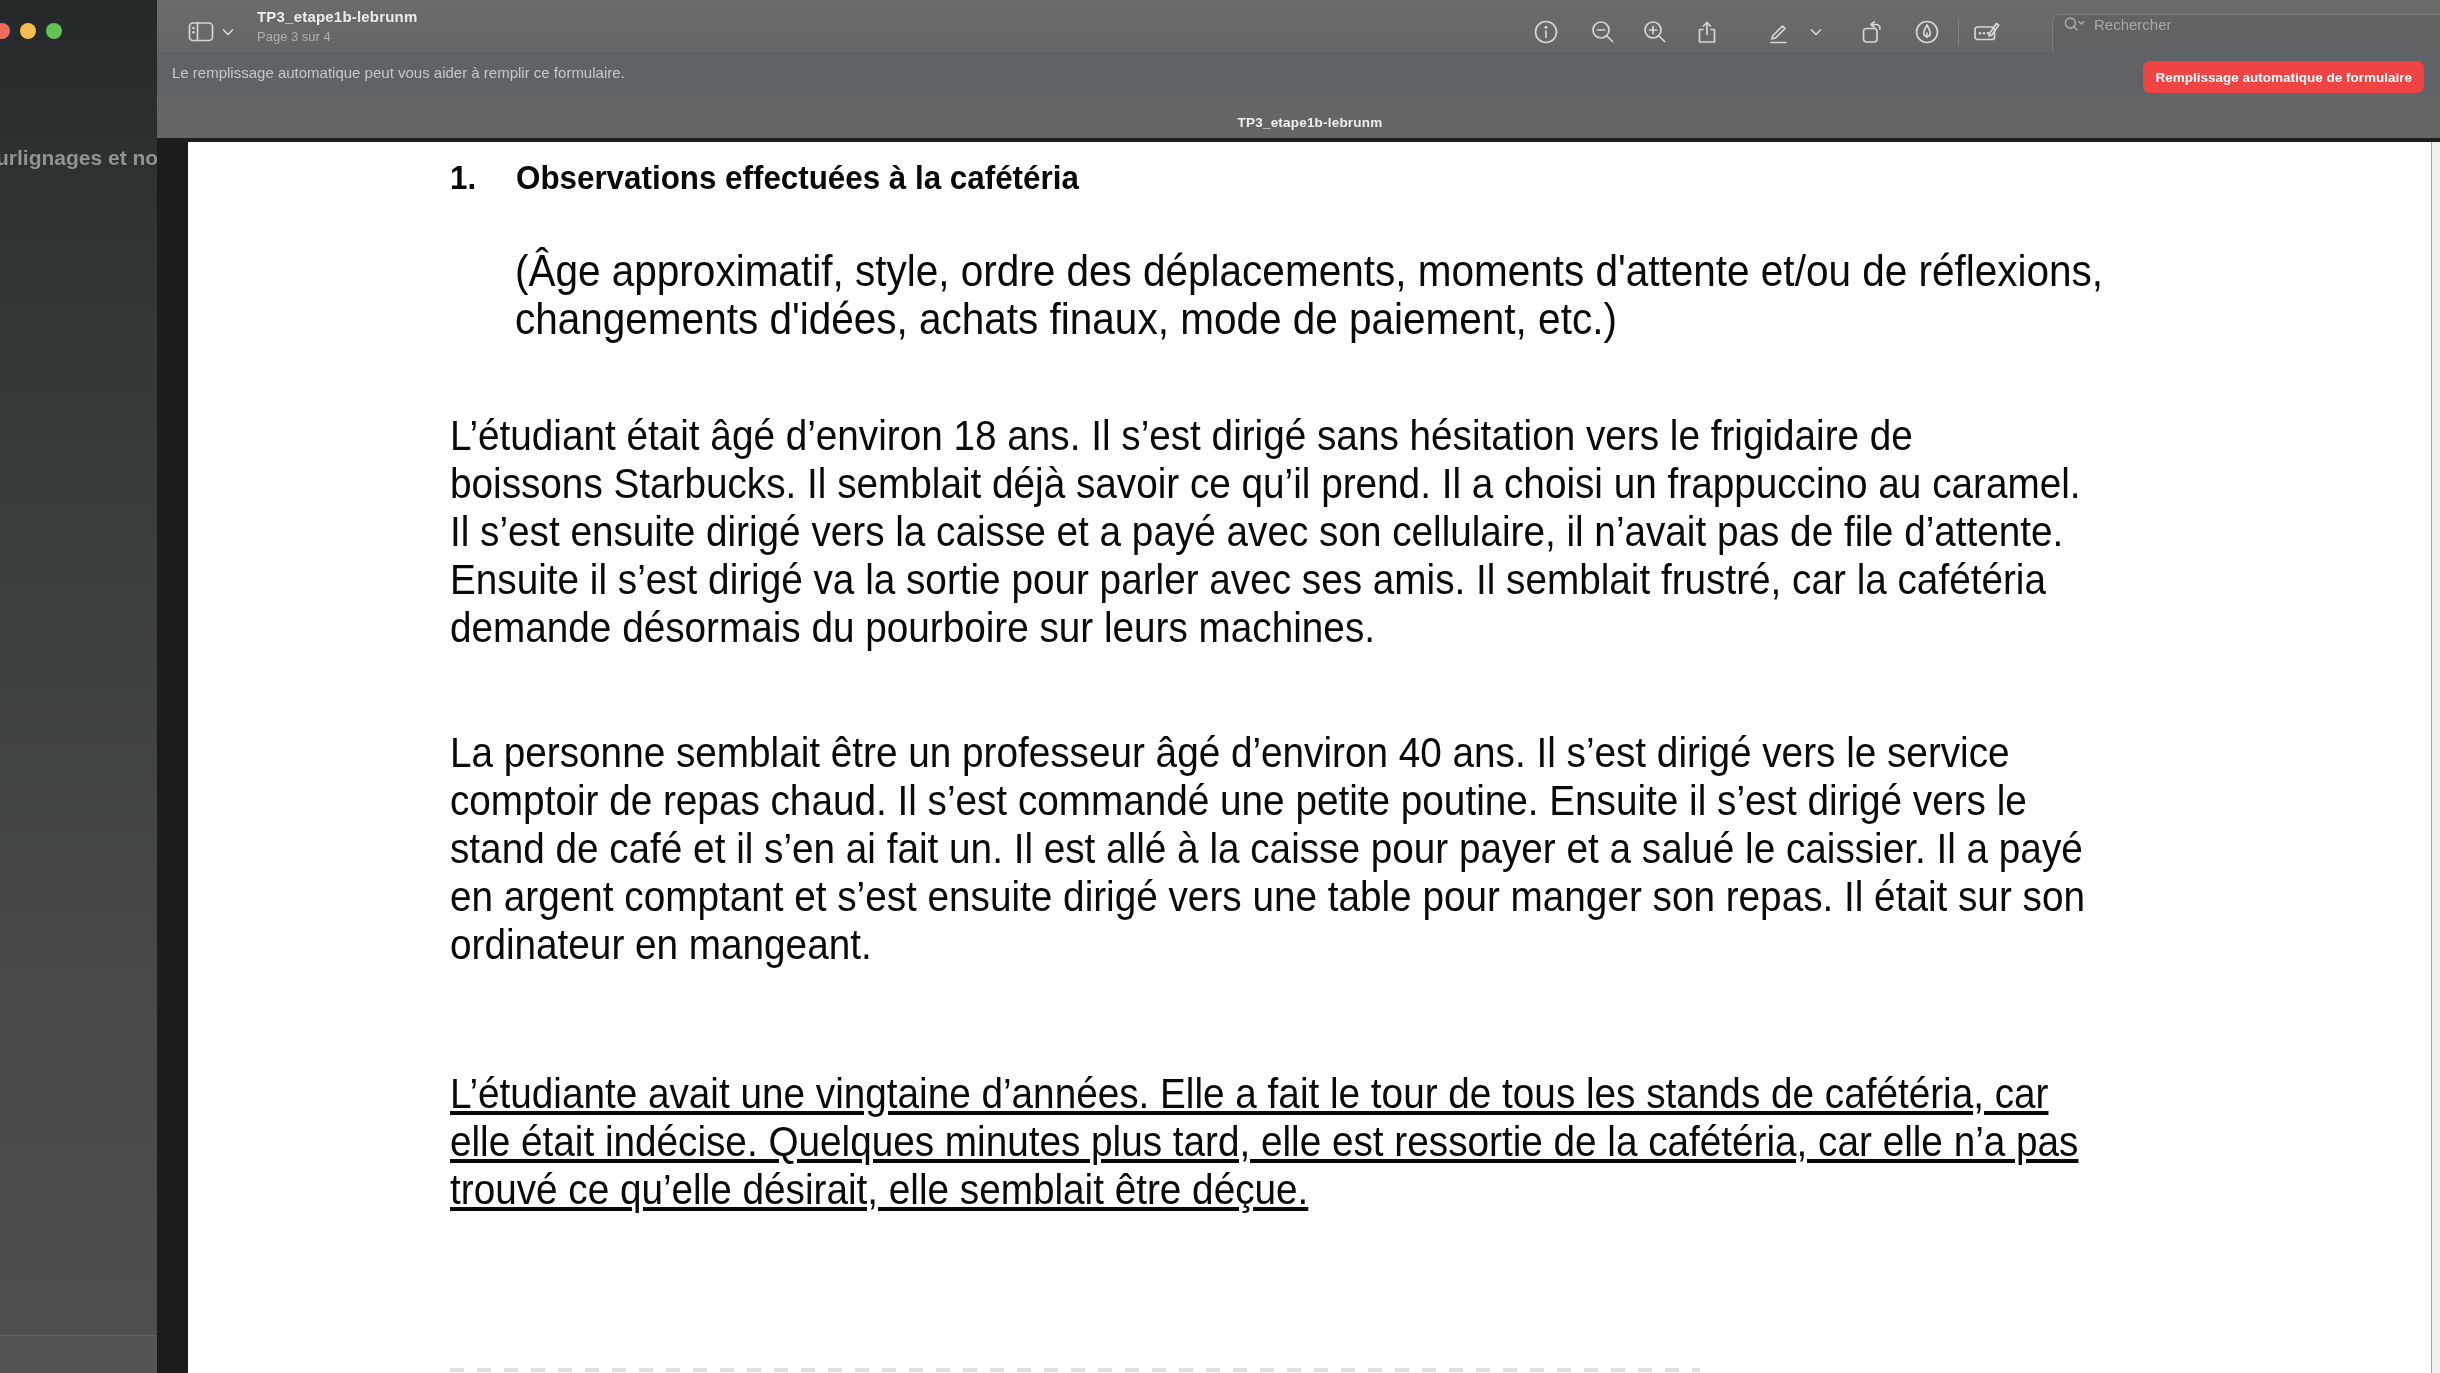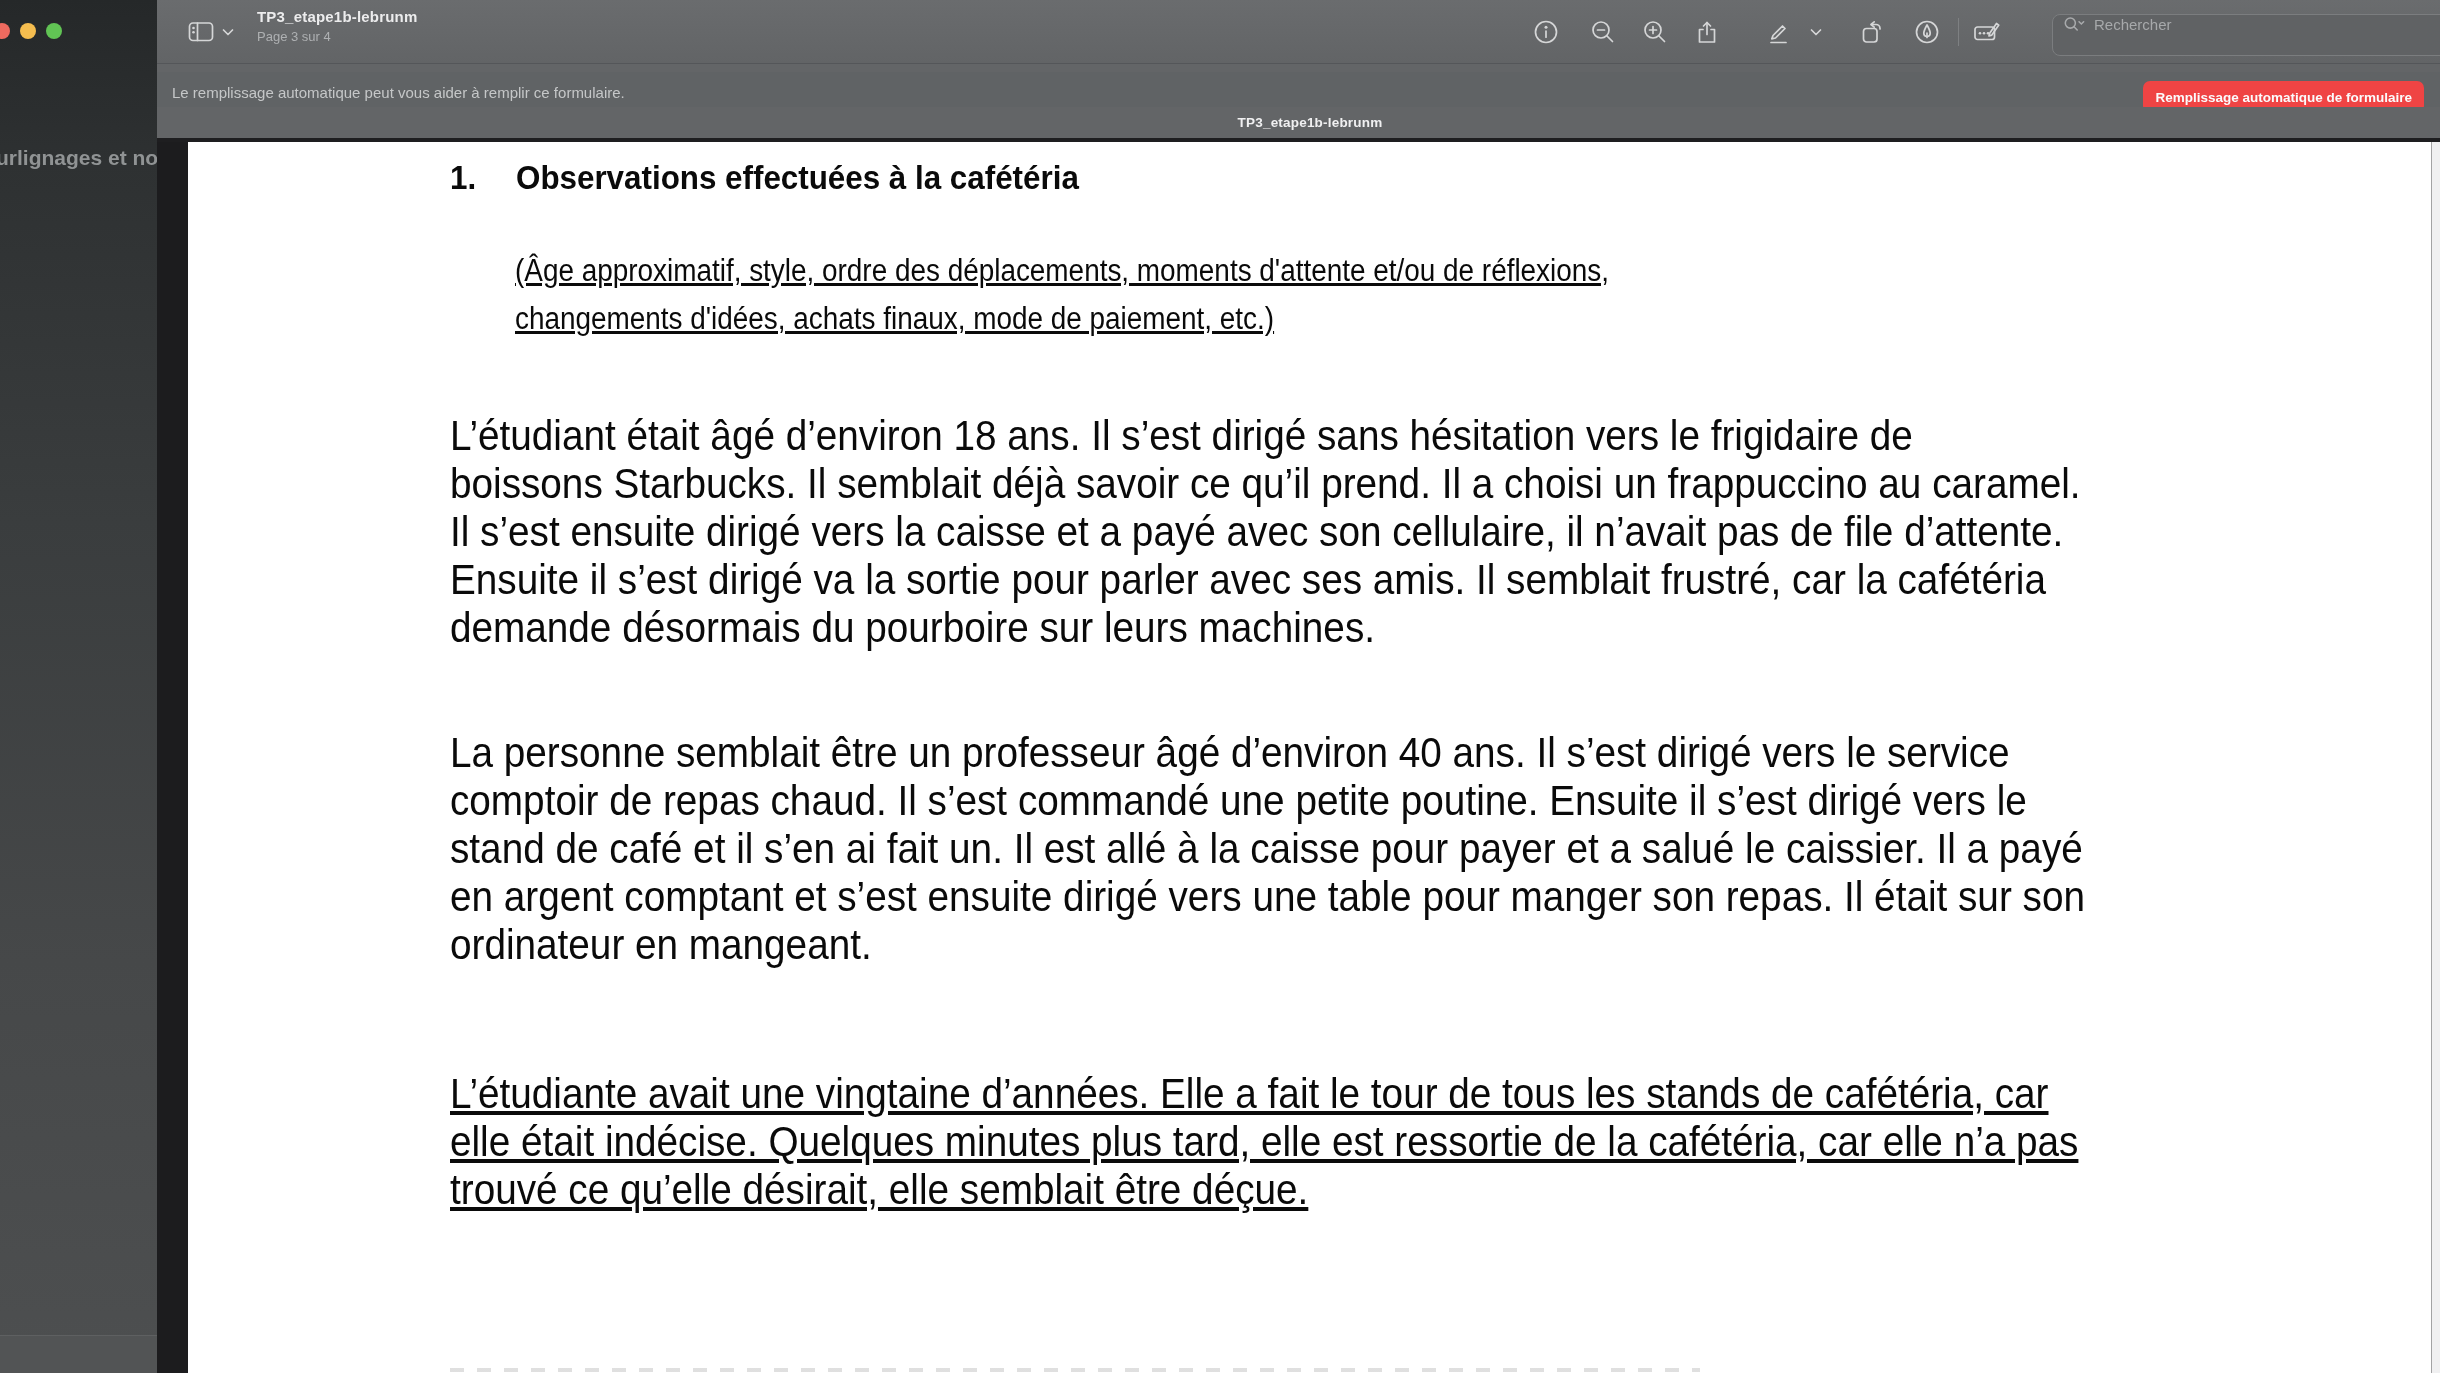--- a/index.html
+++ b/index.html
@@ -29,21 +29,21 @@
   .tb-subtitle{font-size:13px;color:#aeb0b2;margin-top:6px;}
   .tb-divider{position:absolute;left:1801px;top:18px;width:1px;height:28px;background:#7e8082;}
   .searchbox{position:absolute;left:1873px;top:14px;width:396px;height:42px;box-sizing:border-box;
     background:#606264;border:1px solid #7b7d7f;border-radius:8px;display:flex;align-items:flex-start;padding:0 10px;margin-left:22px;}
   .searchbox svg{stroke:#a8aaac;fill:none;stroke-width:1.7;stroke-linecap:round;flex:0 0 auto;}
   .searchbox input{background:transparent;border:none;outline:none;margin-left:7px;width:100%;
     font-size:15px;color:#e8e8e8;font-family:"Liberation Sans",sans-serif;}
   .searchbox input::placeholder{color:#a7a9ab;opacity:1;}
 
   
-  .banner{position:absolute;left:157px;top:72px;width:2283px;height:43px;background:#606365;}
+  .banner{position:absolute;left:157px;top:52px;width:2283px;height:43px;background:#606365;}
   .banner-msg{position:absolute;left:15px;top:12px;font-size:15px;color:#c5c7c8;}
   .banner-btn{position:absolute;right:16px;top:9px;height:32px;padding:6px 12px;border:none;border-radius:7px;
     background:#ef4444;color:#fbfbfc;font-size:13.5px;font-weight:bold;font-family:"Liberation Sans",sans-serif;
     display:flex;align-items:center;}
 
   
   .content-header{position:absolute;left:157px;top:107px;width:2283px;height:31px;background:#636567;}
   .doc-label{position:absolute;left:1153px;top:8px;transform:translateX(-50%);font-size:13.5px;
     font-weight:bold;color:#f0f0f1;letter-spacing:.2px;}
   .page-topline{position:absolute;left:157px;top:138px;width:2283px;height:4px;background:#1e1e20;}
@@ -55,21 +55,21 @@
     border-left:1px solid #a3a3a4;box-sizing:border-box;}
 
   
   .doc-abs{position:absolute;color:#0a0a0a;}
   .nowrap{white-space:nowrap;}
   .cond{transform:scaleX(0.9);transform-origin:0 0;}
   .hcond{transform:scaleX(0.95);transform-origin:0 0;}
   .heading{top:14px;left:262px;font-size:33px;font-weight:bold;line-height:44px;}
   .heading .num{position:absolute;left:0;top:0;}
   .heading .txt{position:absolute;left:66px;top:0;width:1200px;}
-  .paren{top:105px;left:327px;font-size:31px;line-height:48px;text-decoration:underline;}
+  .paren{top:105px;left:327px;font-size:45px;line-height:48px;}
   .para{font-size:43px;line-height:48px;left:262px;}
   .p1{top:269px;}
   .p2{top:586px;}
   .p3{top:927px;text-decoration:underline;}
   .bottom-marks{position:absolute;left:262px;top:1226px;width:1250px;height:4px;opacity:.45;
     background:repeating-linear-gradient(90deg,#b9b9b9 0 14px,transparent 14px 27px);}
 </style>
 </head>
 <body>
 

